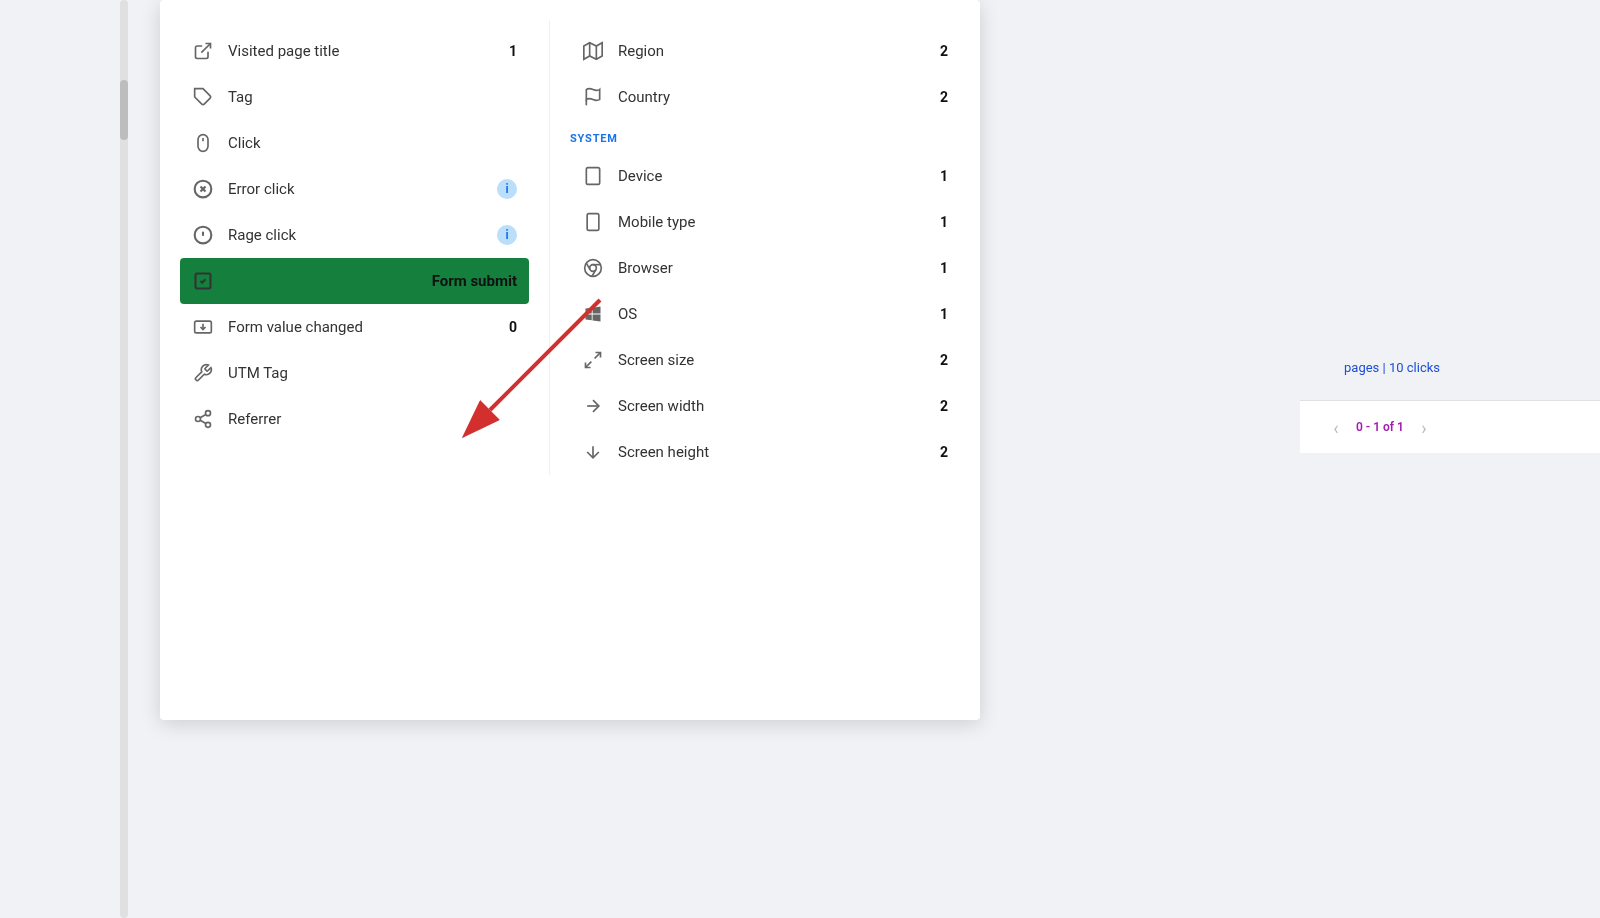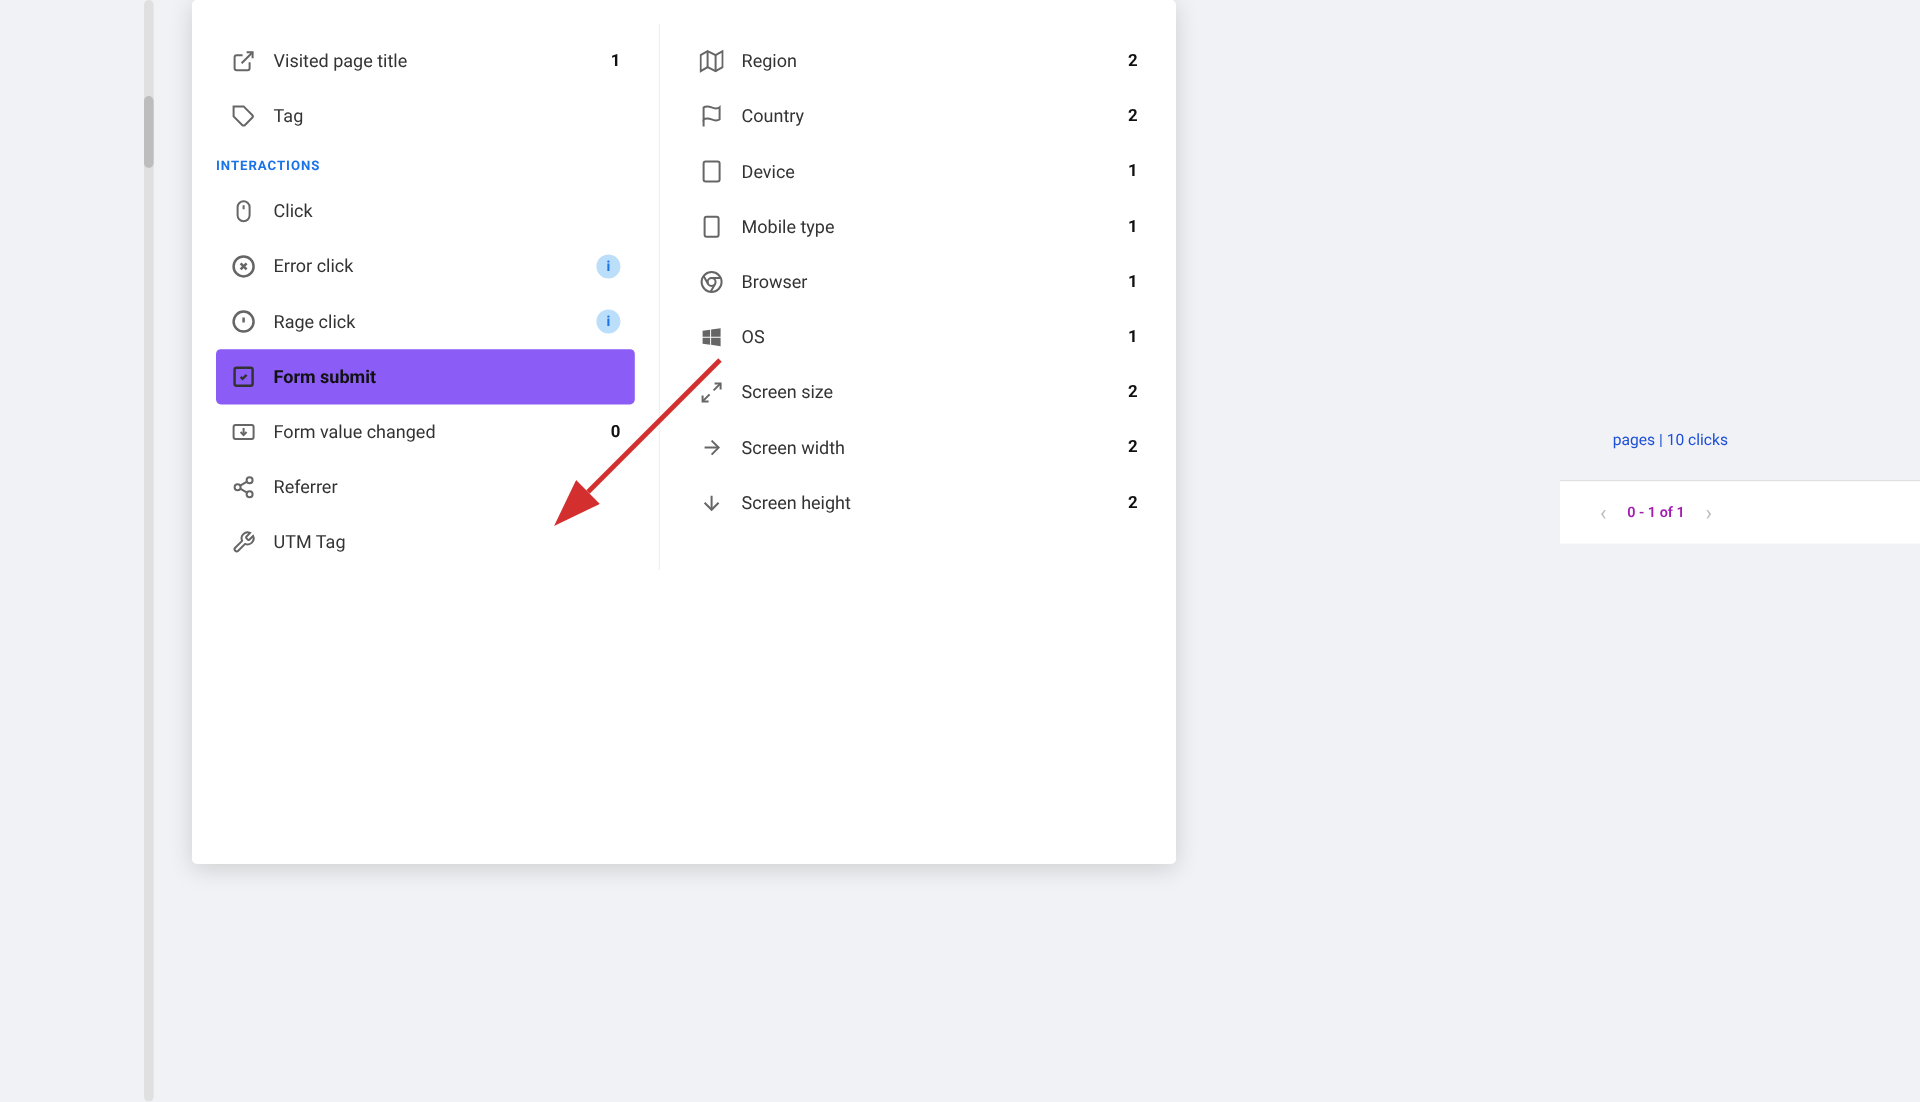--- a/index.html
+++ b/index.html
@@ -129,22 +129,23 @@
     .menu-item {
       display: flex;
       align-items: center;
       padding: 10px 12px;
       border-radius: 4px;
       cursor: pointer;
       gap: 14px;
       min-height: 46px;
     }
     .menu-item.active {
-      background: #8b5cf6;
+      background: #15803d;
       font-weight: 700;
+      text-align: right;
     }
 
     .menu-item-icon {
       width: 22px;
       height: 22px;
       display: flex;
       align-items: center;
       justify-content: center;
       color: #666;
       flex-shrink: 0;
@@ -248,21 +249,20 @@
           <div class="menu-item-icon">
             <svg class="icon-svg" viewBox="0 0 24 24" fill="none" stroke="#666" stroke-width="2">
               <path d="M20.59 13.41l-7.17 7.17a2 2 0 01-2.83 0L2 12V2h10l8.59 8.59a2 2 0 010 2.82z"></path>
               <line x1="7" y1="7" x2="7.01" y2="7"></line>
             </svg>
           </div>
           <span class="menu-item-label">Tag</span>
         </div>
       </div>
 
-      <div class="section-header">INTERACTIONS</div>
 
       <div class="menu-item">
         <div class="menu-item-icon">
           <svg class="icon-svg" viewBox="0 0 24 24" fill="none" stroke="#666" stroke-width="2">
             <rect x="6" y="2" width="12" height="20" rx="6"></rect>
             <line x1="12" y1="6" x2="12" y2="10"></line>
           </svg>
         </div>
         <span class="menu-item-label">Click</span>
       </div>
@@ -307,41 +307,41 @@
             <rect x="2" y="5" width="20" height="14" rx="2"></rect>
             <polyline points="9 12 12 15 15 12"></polyline>
             <line x1="12" y1="8" x2="12" y2="15"></line>
           </svg>
         </div>
         <span class="menu-item-label">Form value changed</span>
         <span class="menu-item-count">0</span>
       </div>
 
 
+
+      <div class="menu-item">
+        <div class="menu-item-icon">
+          <svg class="icon-svg" viewBox="0 0 24 24" fill="none" stroke="#666" stroke-width="2">
+            <path d="M14.7 6.3a1 1 0 000 1.4l1.6 1.6a1 1 0 001.4 0l3.77-3.77a6 6 0 01-7.94 7.94l-6.91 6.91a2.12 2.12 0 01-3-3l6.91-6.91a6 6 0 017.94-7.94l-3.76 3.76z"></path>
+          </svg>
+        </div>
+        <span class="menu-item-label">UTM Tag</span>
+      </div>
 
       <div class="menu-item">
         <div class="menu-item-icon">
           <svg class="icon-svg" viewBox="0 0 24 24" fill="none" stroke="#666" stroke-width="2">
             <circle cx="18" cy="5" r="3"></circle>
             <circle cx="6" cy="12" r="3"></circle>
             <circle cx="18" cy="19" r="3"></circle>
             <line x1="8.59" y1="13.51" x2="15.42" y2="17.49"></line>
             <line x1="15.41" y1="6.51" x2="8.59" y2="10.49"></line>
           </svg>
         </div>
         <span class="menu-item-label">Referrer</span>
-      </div>
-
-      <div class="menu-item">
-        <div class="menu-item-icon">
-          <svg class="icon-svg" viewBox="0 0 24 24" fill="none" stroke="#666" stroke-width="2">
-            <path d="M14.7 6.3a1 1 0 000 1.4l1.6 1.6a1 1 0 001.4 0l3.77-3.77a6 6 0 01-7.94 7.94l-6.91 6.91a2.12 2.12 0 01-3-3l6.91-6.91a6 6 0 017.94-7.94l-3.76 3.76z"></path>
-          </svg>
-        </div>
-        <span class="menu-item-label">UTM Tag</span>
       </div>
     </div>
 
     <div class="right-col">
 
       <div style="margin-top: 8px;">
 
         <div class="menu-item">
           <div class="menu-item-icon">
             <svg class="icon-svg" viewBox="0 0 24 24" fill="none" stroke="#666" stroke-width="2">
@@ -359,20 +359,21 @@
             <svg class="icon-svg" viewBox="0 0 24 24" fill="none" stroke="#666" stroke-width="2">
               <path d="M4 15s1-1 4-1 5 2 8 2 4-1 4-1V3s-1 1-4 1-5-2-8-2-4 1-4 1z"></path>
               <line x1="4" y1="22" x2="4" y2="15"></line>
             </svg>
           </div>
           <span class="menu-item-label">Country</span>
           <span class="menu-item-count">2</span>
         </div>
       </div>
 
+      <div class="section-header">SYSTEM</div>
 
       <div class="menu-item">
         <div class="menu-item-icon">
           <svg class="icon-svg" viewBox="0 0 24 24" fill="none" stroke="#666" stroke-width="2">
             <rect x="4" y="2" width="16" height="20" rx="2" ry="2"></rect>
             <line x1="12" y1="18" x2="12.01" y2="18"></line>
           </svg>
         </div>
         <span class="menu-item-label">Device</span>
         <span class="menu-item-count">1</span>

